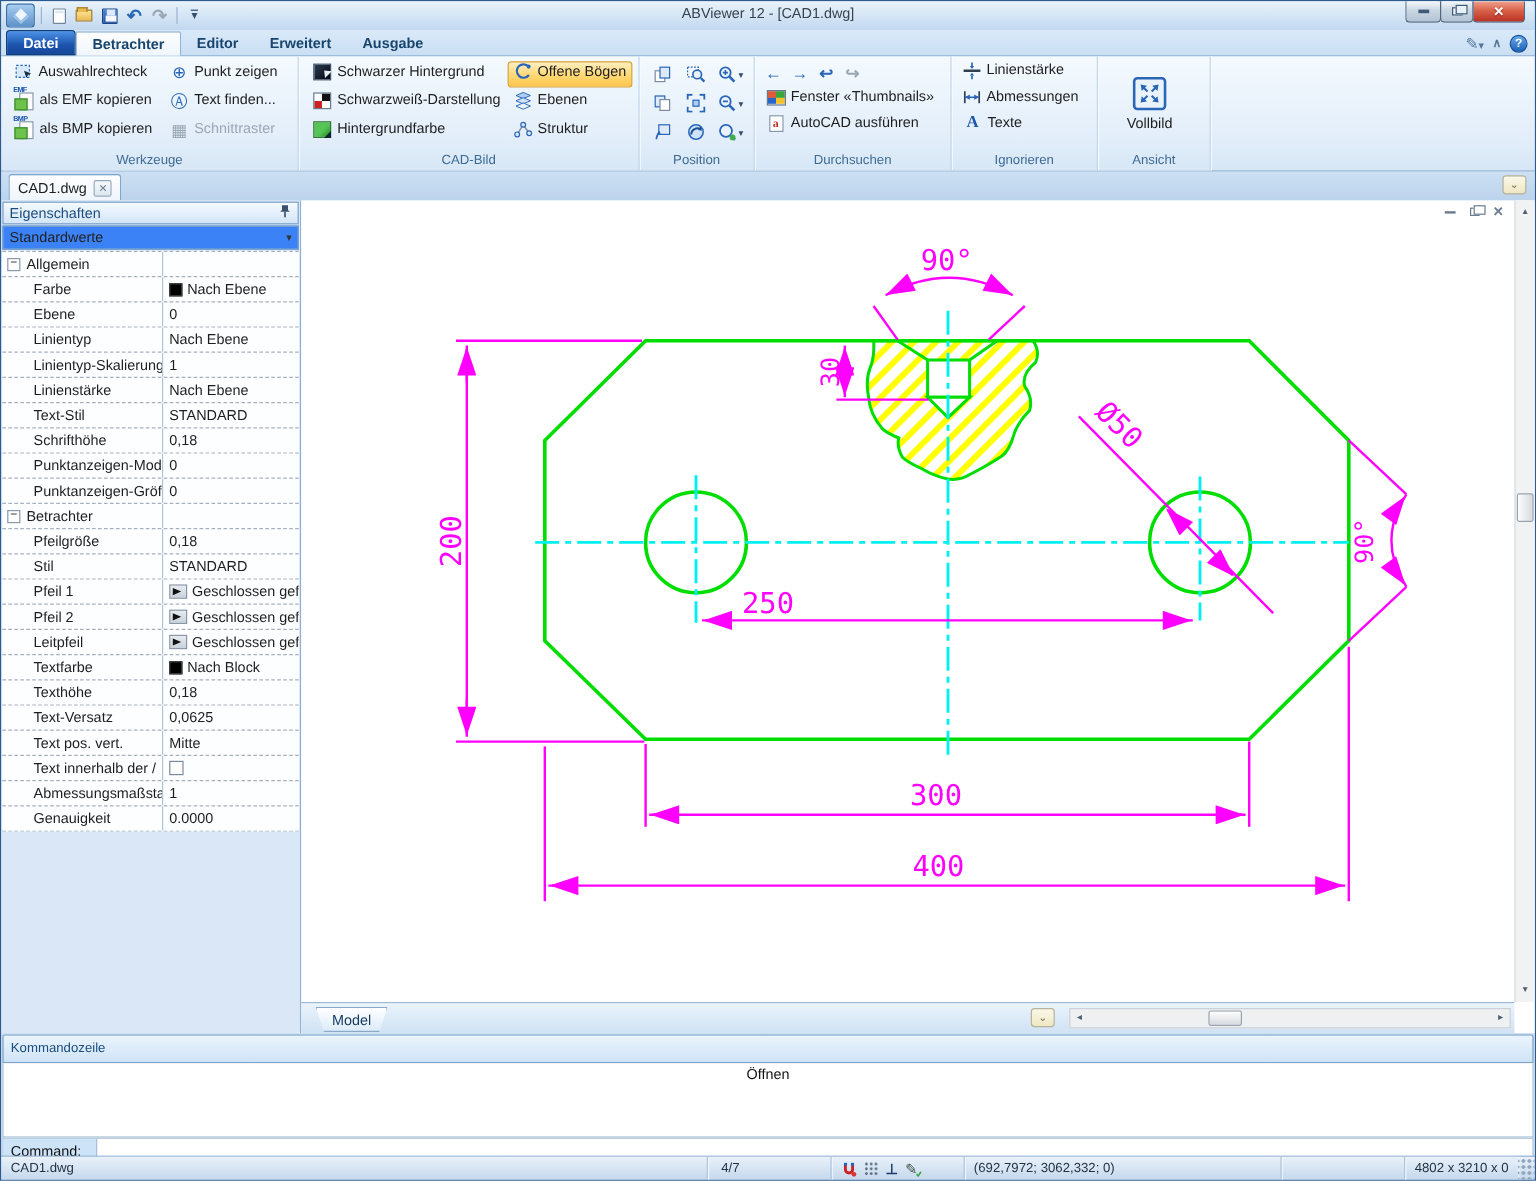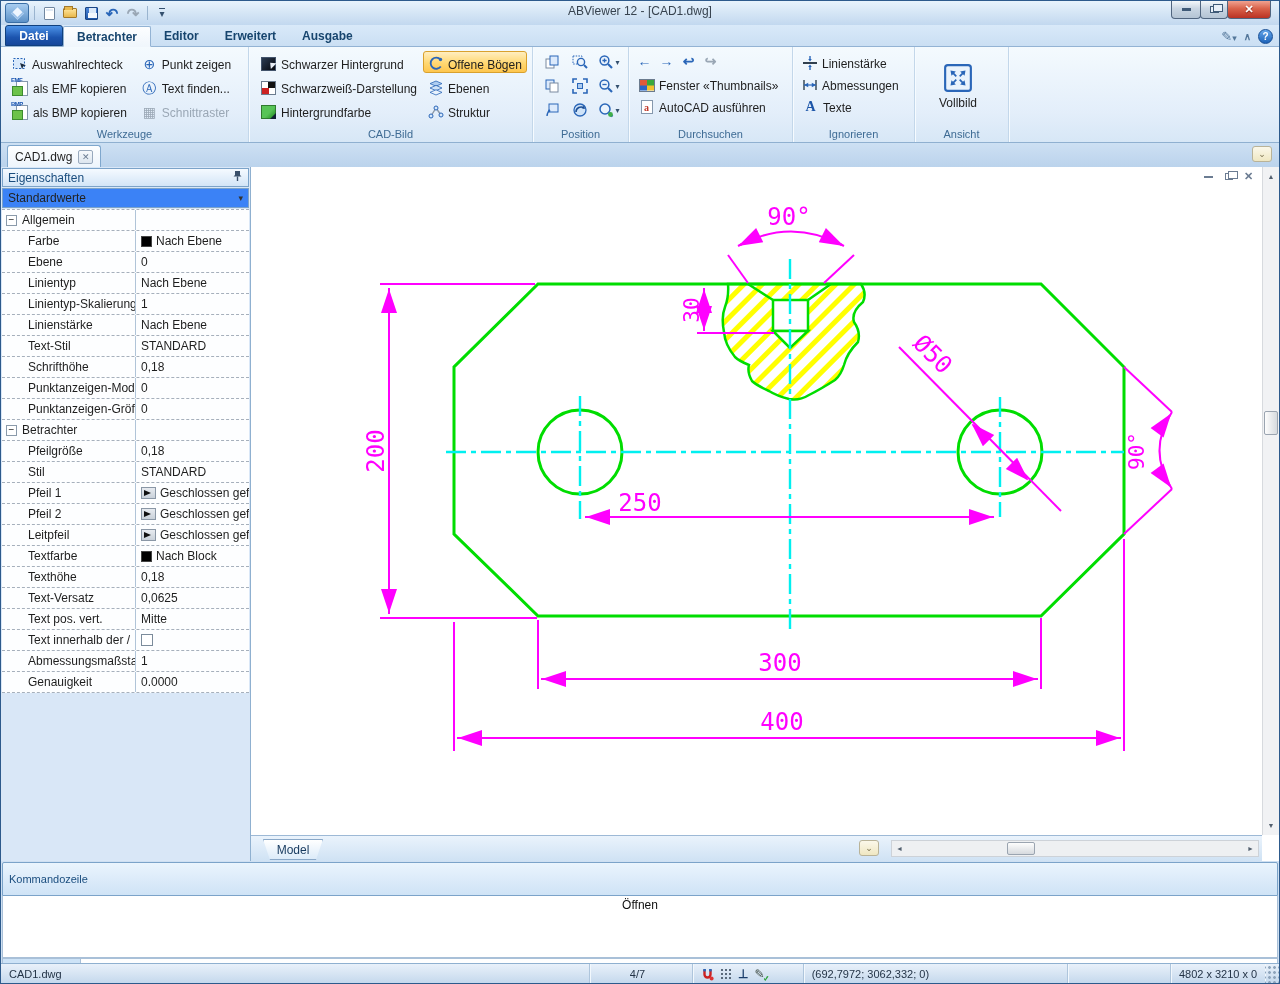--- a/index.html
+++ b/index.html
@@ -42,21 +42,21 @@
   .tiny-dd{color:#54779a;font-size:9px;}
   .chev-up{color:#54779a;font-size:10px;font-weight:bold;}
   .helpbtn{width:15px;height:15px;border-radius:50%;background:linear-gradient(#66a8ec,#1c62b8);border:1px solid #174e94;color:#fff;font-size:10px;font-weight:bold;display:flex;align-items:center;justify-content:center;}
 
   
   .ribbon{position:absolute;left:0;top:46px;width:100%;height:96px;background:linear-gradient(#f4fafe,#e3eefa 70%,#d7e7f6);border-bottom:1px solid #8fb0d0;display:flex;}
   .rgroup{position:relative;height:100%;border-right:1px solid #c3d7ea;box-shadow:1px 0 0 #f6fbff;padding:3px 4px 16px 4px;}
   .rlabel{position:absolute;bottom:2px;left:0;right:0;text-align:center;font-size:11px;color:#3e6b94;}
   .rcols{display:flex;height:72px;}
   .rcol{display:flex;flex-direction:column;justify-content:space-between;padding:1px 2px;}
-  .rbtn{display:flex;align-items:flex-end;gap:4px;height:22px;padding:0 4px;border-radius:3px;border:1px solid transparent;white-space:nowrap;}
+  .rbtn{display:flex;align-items:flex-start;gap:4px;height:22px;padding:0 4px;border-radius:3px;border:1px solid transparent;white-space:nowrap;}
   .rbtn.active{background:linear-gradient(#ffeec0,#ffd873 55%,#fec64e);border:1px solid #d9a12e;}
   .rbtn.disabled{color:#9aa7b5;}
   .i16{width:17px;height:16px;flex:none;position:relative;display:inline-flex;align-items:center;justify-content:center;}
   .isvg{width:16px;height:16px;flex:none;}
   .gi{font-size:14px;line-height:16px;color:#2a66b8;}
   .gi.dis{color:#9aa7b5;}
   
   .ic-file:before{content:"";position:absolute;right:1px;top:1px;width:10px;height:13px;background:#fff;border:1px solid #8598ad;}
   .ic-file:after{content:"";position:absolute;left:0;bottom:0;width:9px;height:8px;background:#6cc24a;border:1px solid #3d8c2f;}
   .badge{position:absolute;top:-3px;left:-1px;font-size:6px;font-weight:bold;color:#1a55b0;z-index:2;letter-spacing:-0.5px;}
@@ -124,21 +124,21 @@
   .modelbar{position:absolute;left:0;right:17px;bottom:0;height:26px;background:linear-gradient(#eaf3fc,#cfe2f4);border-top:1px solid #9db9d6;}
   .modeltab{position:absolute;left:12px;top:3px;width:60px;height:21px;background:linear-gradient(#ffffff,#dcebf9);border:1px solid #8aa8c8;clip-path:polygon(0 0,100% 0,calc(100% - 7px) 100%,7px 100%);display:flex;align-items:center;justify-content:center;color:#16395e;}
   .modelbar .chevbtn{position:absolute;left:608px;top:4px;}
   .hscroll{position:absolute;left:640px;right:3px;top:4px;height:17px;background:#eef0f2;border:1px solid #cdd2d8;}
   .hs-a{position:absolute;top:0;width:15px;height:100%;display:flex;align-items:center;justify-content:center;font-size:7px;color:#53606f;}
   .hs-a.l{left:0;}.hs-a.r{right:0;}
   .hthumb{position:absolute;left:115px;top:1px;width:28px;height:13px;background:linear-gradient(#fdfdfd,#d6dade);border:1px solid #9aa4b0;border-radius:2px;}
 
   
   .cmd{position:absolute;left:0;top:860px;width:100%;height:102px;background:#cfe0f2;}
-  .cmd-title{height:34px;margin:1px 1px 0 1px;background:linear-gradient(#eaf4fd,#cfe3f6);border:1px solid #7ba3c9;border-radius:2px 2px 0 0;color:#1a4d7e;font-size:11px;display:flex;align-items:center;padding:0 6px;}
+  .cmd-title{height:24px;margin:1px 1px 0 1px;background:linear-gradient(#eaf4fd,#cfe3f6);border:1px solid #7ba3c9;border-radius:2px 2px 0 0;color:#1a4d7e;font-size:11px;display:flex;align-items:center;padding:0 6px;}
   .cmd-log{height:62px;margin:0 1px;background:#fff;border:1px solid #a9c0d8;border-top:none;padding:2px 6px;color:#111;text-align:center;}
   .cmd-row{height:21px;margin:0 1px;background:#fff;border:1px solid #a9c0d8;border-top:1px solid #a9c0d8;display:flex;align-items:stretch;}
   .cmd-prompt{width:78px;flex:none;background:#cde3f7;display:flex;align-items:center;padding-left:6px;border-right:1px solid #a9c0d8;color:#111;}
   .cmd-input{flex:1;}
 
   
   .status{position:absolute;left:0;top:962px;width:100%;height:21px;background:linear-gradient(#e9f1fa,#c3d7ec);border-top:1px solid #8fb0d0;display:flex;font-size:11px;color:#243447;}
   .sseg{display:flex;align-items:center;padding:0 8px;border-right:1px solid #aec5dc;box-shadow:1px 0 0 #f2f8fd;white-space:nowrap;}
   .sseg.icons{gap:6px;}
   .dotgrid{width:12px;height:12px;background-image:radial-gradient(#5a6a7c 1px,transparent 1.2px);background-size:4px 4px;}
@@ -723,21 +723,21 @@
     <div class="cmd-title">Kommandozeile</div>
     <div class="cmd-log">Öffnen</div>
     <div class="cmd-row">
       <span class="cmd-prompt">Command:</span>
       <span class="cmd-input"></span>
     </div>
   </div>
 
   <div class="status">
     <div class="sseg" style="width:597px">CAD1.dwg</div>
-    <div class="sseg" style="width:104px;padding-left:40px">4/7</div>
+    <div class="sseg" style="width:104px;padding-left:11px">4/7</div>
     <div class="sseg icons" style="width:112px">
       <svg width="13" height="13" viewBox="0 0 13 13">
           <path d="M3.5 1.5v5a3 3 0 0 0 6 0v-5" fill="none" stroke="#cc2222" stroke-width="2.4"></path>
           <rect x="2.3" y="1" width="2.6" height="2.4" fill="#2a66b8"></rect>
           <rect x="8.1" y="1" width="2.6" height="2.4" fill="#2a66b8"></rect>
           <circle cx="10.6" cy="10.6" r="2" fill="#d33"></circle>
         </svg>
       <span class="dotgrid"></span>
       <span class="perp">⊥</span>
       <span class="pcl">✎</span>

